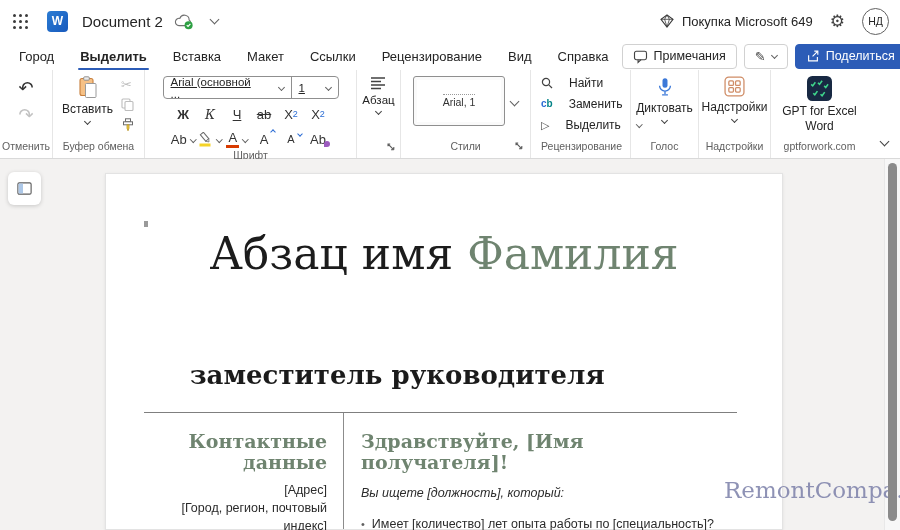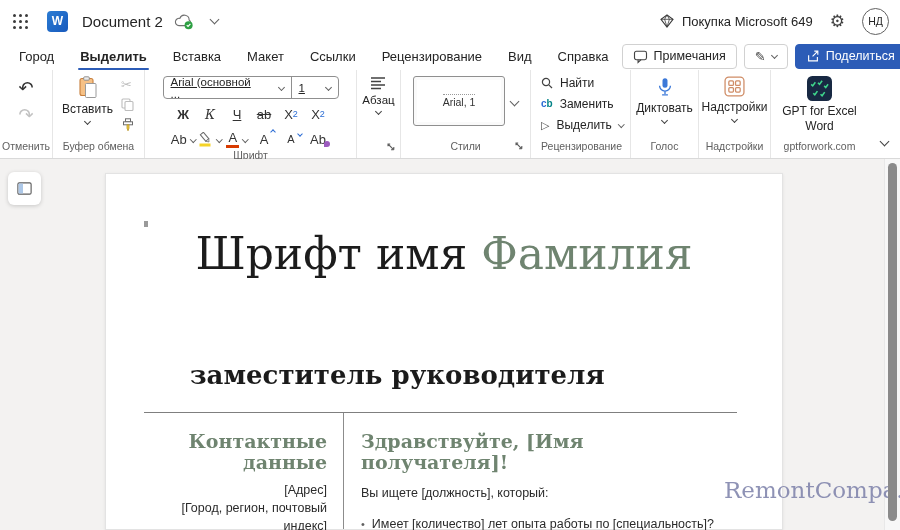--- a/index.html
+++ b/index.html
@@ -71,21 +71,21 @@
   .caret-up { position:absolute; top:1px; right:2px; width:4px; height:4px; border-left:1.3px solid #2b6cd4; border-top:1.3px solid #2b6cd4; transform:rotate(45deg); }
   .caret-dn { position:absolute; top:3px; right:2px; width:4px; height:4px; border-right:1.3px solid #2b6cd4; border-bottom:1.3px solid #2b6cd4; transform:rotate(45deg); }
   .purple-dot { position:absolute; right:1px; bottom:2px; width:6px; height:6px; background:#9c5bbf; border-radius:50% 50% 50% 0; }
   .g-para { width:44px; }
   .g-para .blabel { font-size:11.5px; }
   .g-styles { width:130px; }
   .stylesrow { display:flex; align-items:center; gap:6px; }
   .stylebox { width:92px; height:50px; border:1px solid #8f8f8f; border-radius:3px; background:#fff; display:flex; align-items:center; justify-content:center; box-shadow:0 0 0 3px #fafafa inset; cursor:pointer; }
   .stylebox span { font-size:10.5px; color:#333; border-top:1px dotted #9a9a9a; padding-top:1px; }
   .g-edit { width:100px; align-items:flex-start; padding-left:10px; }
-  .editrow { display:flex; align-items:center; gap:7px; font-size:12px; color:#242424; margin-bottom:7px; cursor:pointer; }
+  .editrow { display:flex; align-items:center; gap:16px; font-size:12px; color:#242424; margin-bottom:7px; cursor:pointer; }
   .editrow .chev { width:4.5px; height:4.5px; margin-top:-2px; }
   .rep-ic { font-size:10px; font-weight:bold; line-height:1; }
   .rep-ic .c { color:#2b6cd4; } .rep-ic .b { color:#038387; }
   .sel-ic { font-family:"DejaVu Sans",sans-serif; font-size:11px; color:#424242; }
   .g-voice { width:68px; }
   .g-addins { width:72px; }
   .g-gpt { width:98px; }
   .g-collapse { flex:1; display:flex; align-items:flex-end; justify-content:center; padding-bottom:13px; }
   .g-collapse .chev { border-color:#424242; cursor:pointer; }
   .launcher { cursor:pointer; }
@@ -97,21 +97,21 @@
   .caret-mark { position:absolute; left:38px; top:47px; width:4px; height:6px; background:#9a9a9a; }
   .doc-big-title { position:absolute; left:0; right:0; top:56px; text-align:center; font-family:"DejaVu Serif","Liberation Serif",serif; font-size:44px; line-height:1.1; color:#1c1c1c; white-space:nowrap; }
   .doc-big-title .last { color:#6f8470; }
   .job-title { position:absolute; left:84px; top:186px; font-family:"DejaVu Serif","Liberation Serif",serif; font-weight:bold; font-size:26px; color:#1b1b1b; }
   .hrule { position:absolute; left:38px; top:238px; width:593px; height:1px; background:#7f7f7f; }
   .cols { position:absolute; left:38px; top:239px; width:593px; bottom:0; display:flex; }
   .col-left { width:200px; border-right:1px solid #8c8c8c; padding-right:16px; text-align:right; }
   .col-right { flex:1; padding-left:17px; }
   .col-heading { font-family:"DejaVu Serif","Liberation Serif",serif; font-weight:bold; font-size:19px; line-height:21px; color:#6f8470; margin-top:18px; }
   .col-body { font-size:12.5px; line-height:18px; color:#2b2b2b; margin-top:8px; }
-  .intro { font-size:12.5px; color:#2b2b2b; margin-top:13px; }
+  .intro { font-size:12.5px; color:#2b2b2b; margin-top:13px;font-style:italic; }
   .bullets { margin-top:15px; }
   .bullet { display:flex; gap:7px; font-size:12.5px; line-height:18px; color:#2b2b2b; }
   .bullet .dot { color:#5f5f5f; font-size:11px; }
   .watermark { position:absolute; left:724px; top:318px; font-family:"DejaVu Serif","Liberation Serif",serif; font-size:23px; color:rgba(122,127,168,.85); white-space:nowrap; z-index:4; }
   .scroll-track { position:absolute; right:0; top:0; bottom:0; width:16px; background:#f7f7f7; border-left:1px solid #e8e8e8; }
   .scroll-thumb { position:absolute; right:3px; top:4px; width:9px; height:358px; background:#8a8a8a; border-radius:5px; z-index:5; cursor:pointer; }
 </style>
 </head>
 <body>
 
@@ -396,21 +396,21 @@
   <div class="nav-toggle">
     <svg width="17" height="17" viewBox="0 0 18 18">
       <rect x="2" y="3" width="14" height="12" rx="1.5" fill="#fff" stroke="#5c5c5c" stroke-width="1.2"></rect>
       <rect x="2.8" y="3.8" width="4.6" height="10.4" fill="#adc8e8"></rect>
     </svg>
   </div>
 
   <div class="page">
     <div class="caret-mark"></div>
     <div class="doc-big-title">
-      <span>Шрифт имя</span>
+      <span>Абзац имя</span>
       <span class="last">Фамилия</span>
     </div>
     <div class="job-title">заместитель руководителя</div>
     <div class="hrule"></div>
     <div class="cols">
       <div class="col-left">
         <div class="col-heading">Контактные данные</div>
         <div class="col-body">
 
         <div>[Адрес]</div>

